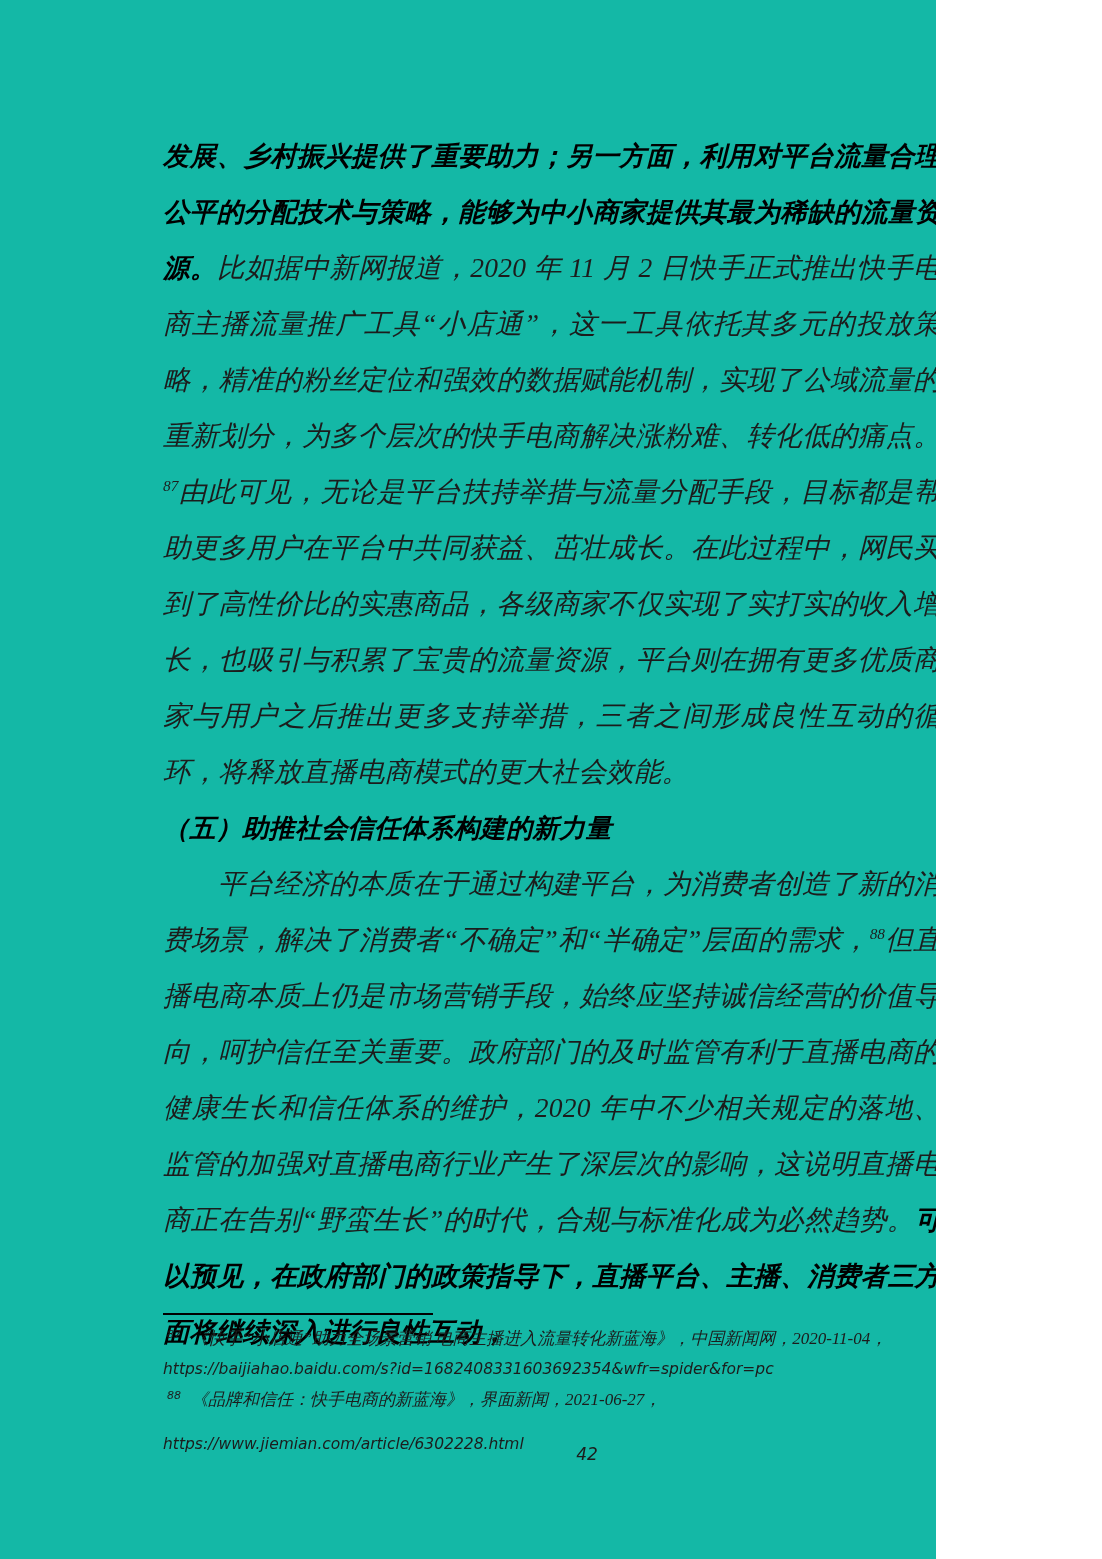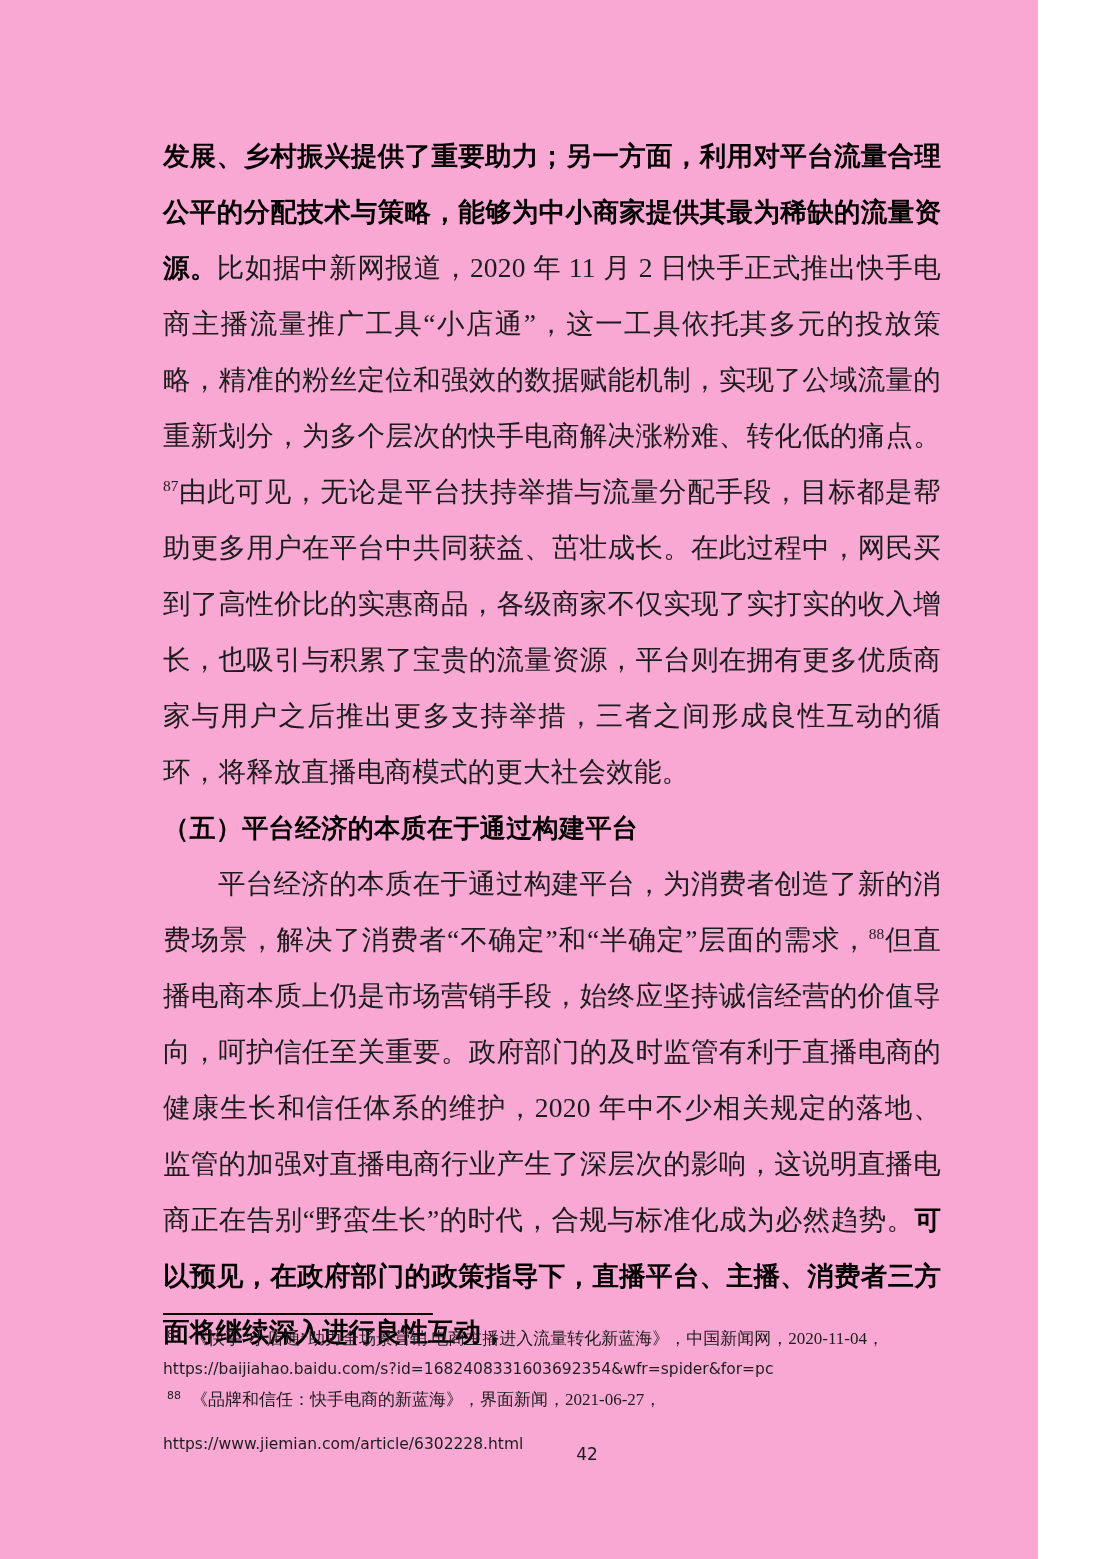--- a/index.html
+++ b/index.html
@@ -2,26 +2,27 @@
 <html><head>
 <meta charset="utf-8">
 <style>
   html, body {
     margin: 0;
     padding: 0;
     background: #ffffff;
   }
   .page {
     position: relative;
-    width: 1038px;
+    width: 936px;
     height: 1559px;
-    background: #f9a8d4;
+    background: #14b8a6;
     overflow: hidden;
     font-family: "DejaVu Serif", "Liberation Serif", serif;
     color: #1a1a1a;
+    font-style: italic;
   }
   .content {
     position: absolute;
     left: 163px;
     top: 128px;
     width: 778px;
   }
 
   
   .p {
@@ -123,21 +124,21 @@
 </style>
 </head>
 <body>
 
 <div class="page">
 
   <div class="content">
 
     <p class="p"><span class="bold-hei">发展、乡村振兴提供了重要助力；另一方面，利用对平台流量合理公平的分配技术与策略，能够为中小商家提供其最为稀缺的流量资源。</span><span>比如据中新网报道，2020 年 11 月 2 日快手正式推出快手电商主播流量推广工具“小店通”，这一工具依托其多元的投放策略，精准的粉丝定位和强效的数据赋能机制，实现了公域流量的重新划分，为多个层次的快手电商解决涨粉难、转化低的痛点。</span><sup class="fnref">87</sup><span>由此可见，无论是平台扶持举措与流量分配手段，目标都是帮助更多用户在平台中共同获益、茁壮成长。在此过程中，网民买到了高性价比的实惠商品，各级商家不仅实现了实打实的收入增长，也吸引与积累了宝贵的流量资源，平台则在拥有更多优质商家与用户之后推出更多支持举措，三者之间形成良性互动的循环，将释放直播电商模式的更大社会效能。</span></p>
 
-    <h2 class="heading">（五）平台经济的本质在于通过构建平台</h2>
+    <h2 class="heading">（五）助推社会信任体系构建的新力量</h2>
 
     <p class="p indent"><span>平台经济的本质在于通过构建平台，为消费者创造了新的消费场景，解决了消费者“不确定”和“半确定”层面的需求，</span><sup class="fnref">88</sup><span>但直播电商本质上仍是市场营销手段，始终应坚持诚信经营的价值导向，呵护信任至关重要。政府部门的及时监管有利于直播电商的健康生长和信任体系的维护，2020 年中不少相关规定的落地、监管的加强对直播电商行业产生了深层次的影响，这说明直播电商正在告别“野蛮生长”的时代，合规与标准化成为必然趋势。</span><span class="bold-hei">可以预见，在政府部门的政策指导下，直播平台、主播、消费者三方面将继续深入进行良性互动，</span></p>
 
   </div>
 
   <div class="fn-rule"></div>
 
   <div class="footnotes">
 
     <p class="fn"><span class="num">87</span><span class="cn">《快手“小店通”助力全场景营销  电商主播进入流量转化新蓝海》，中国新闻网，2020-11-04，</span></p>

